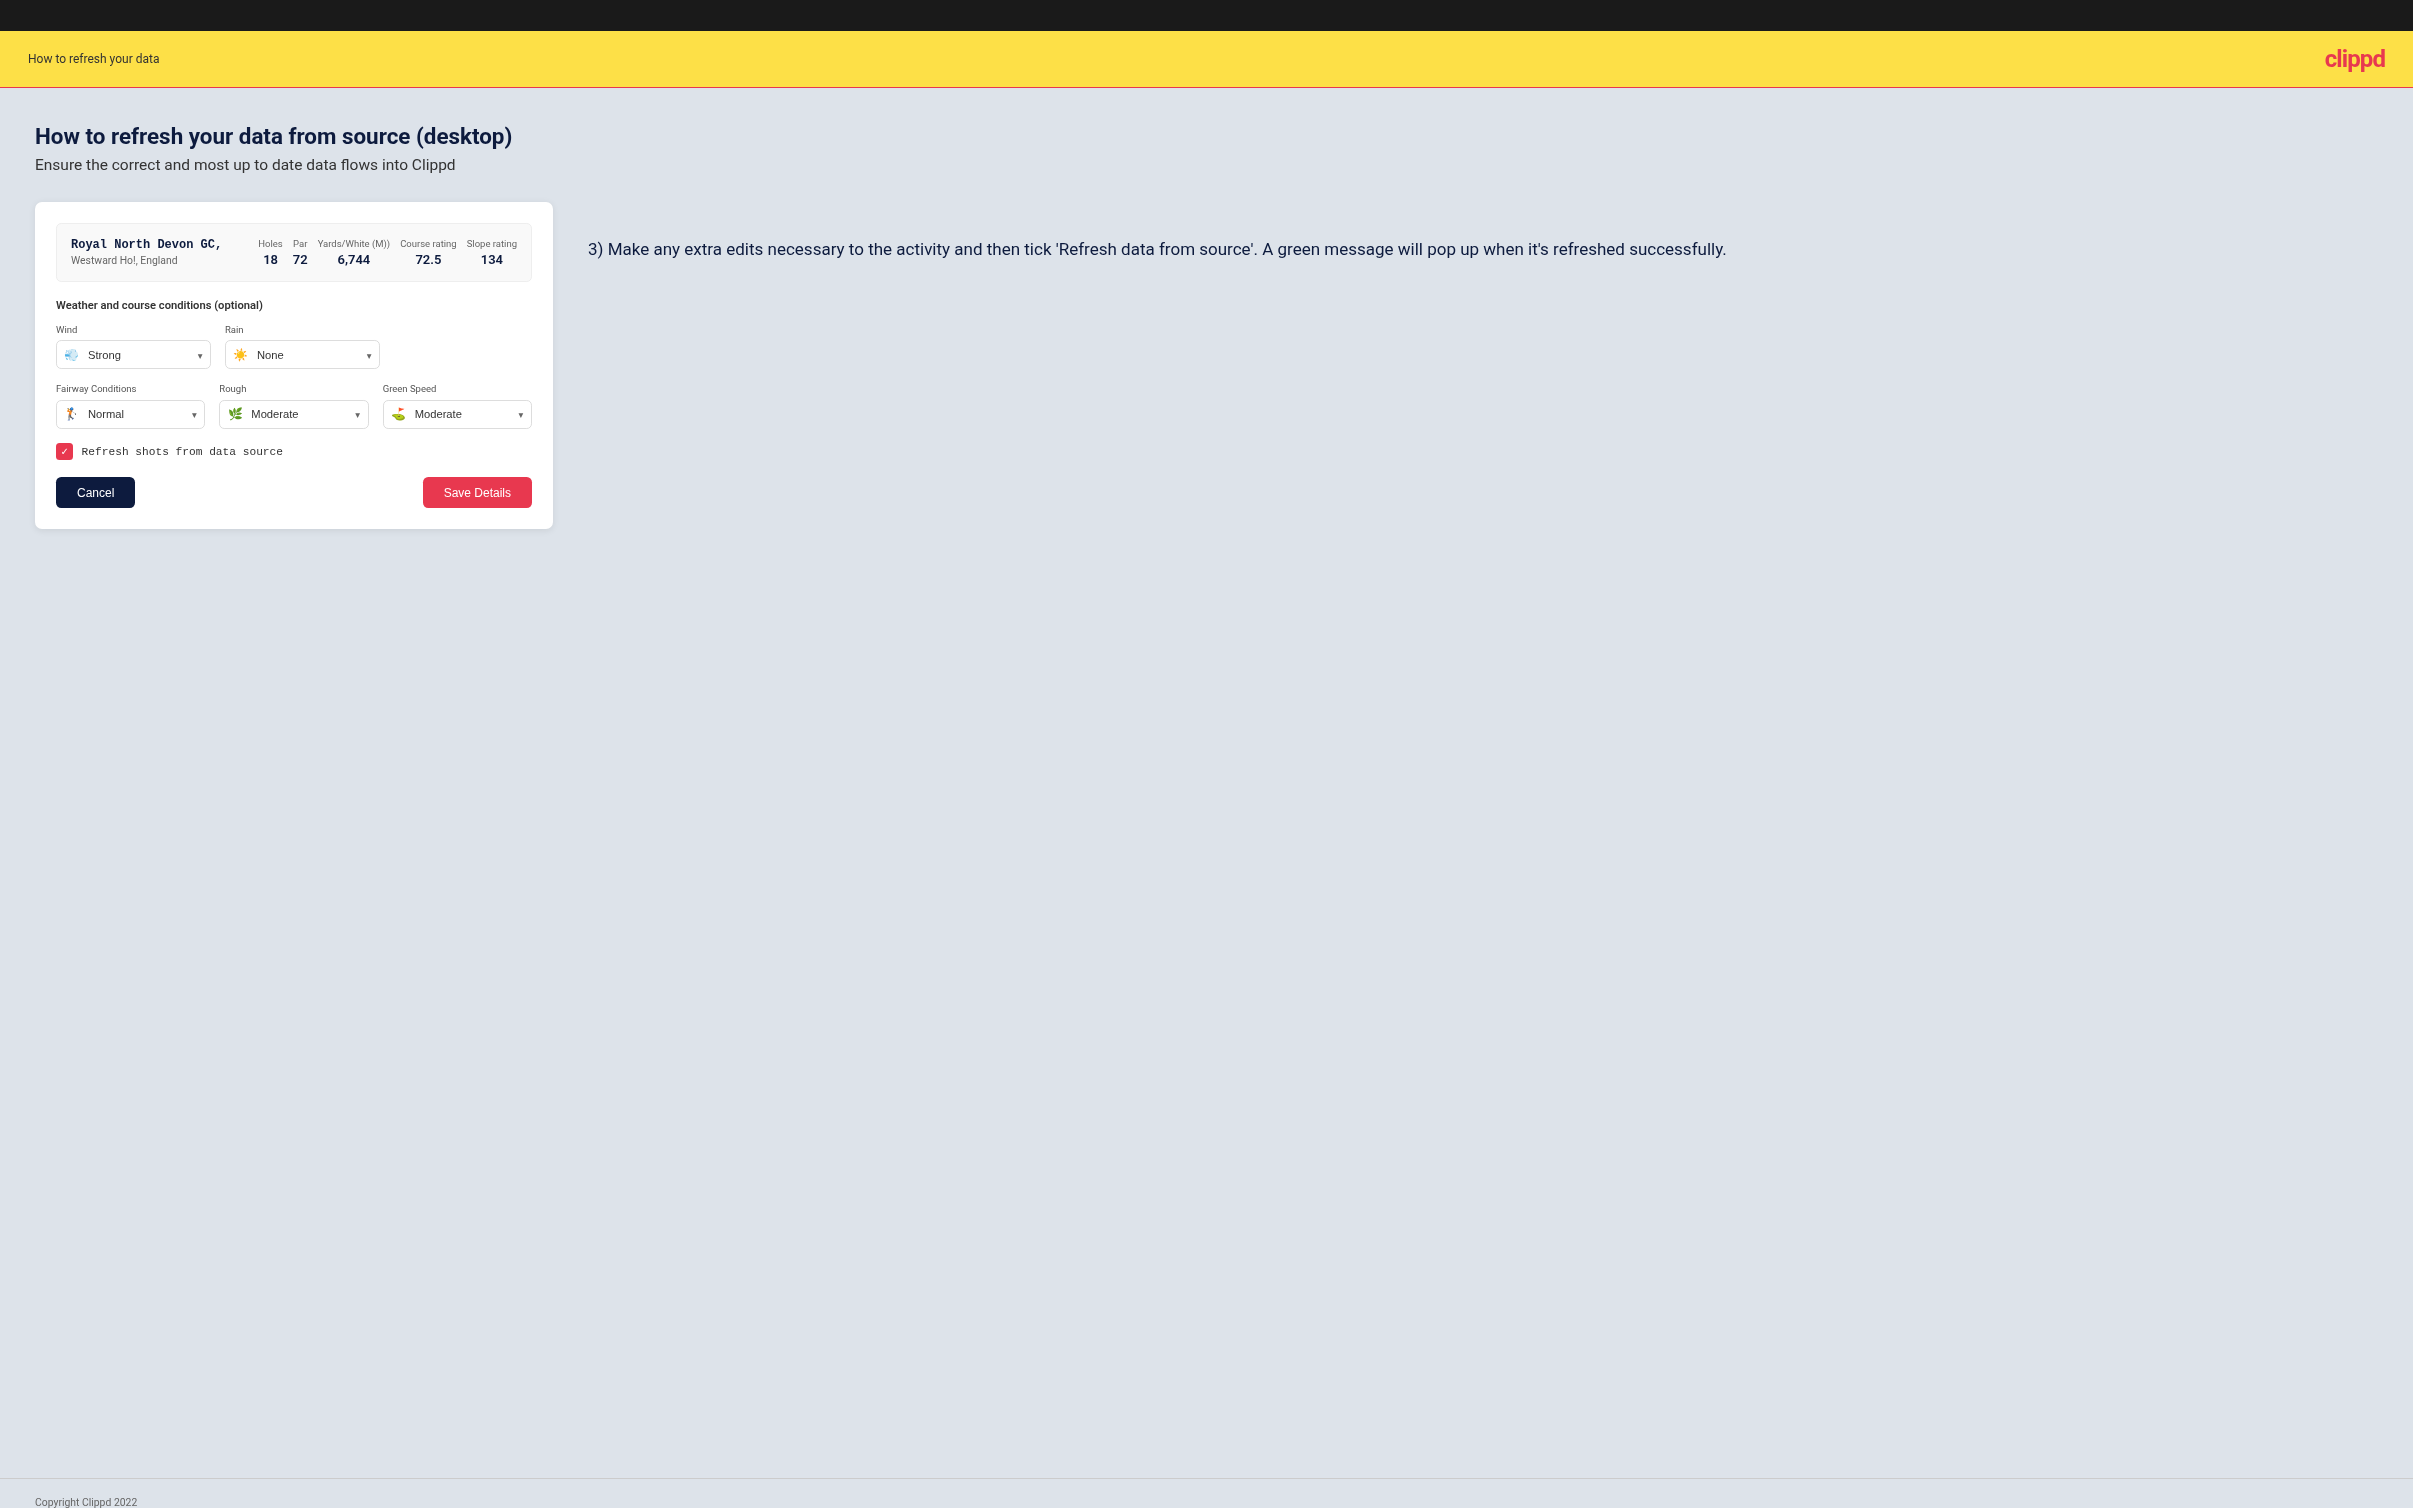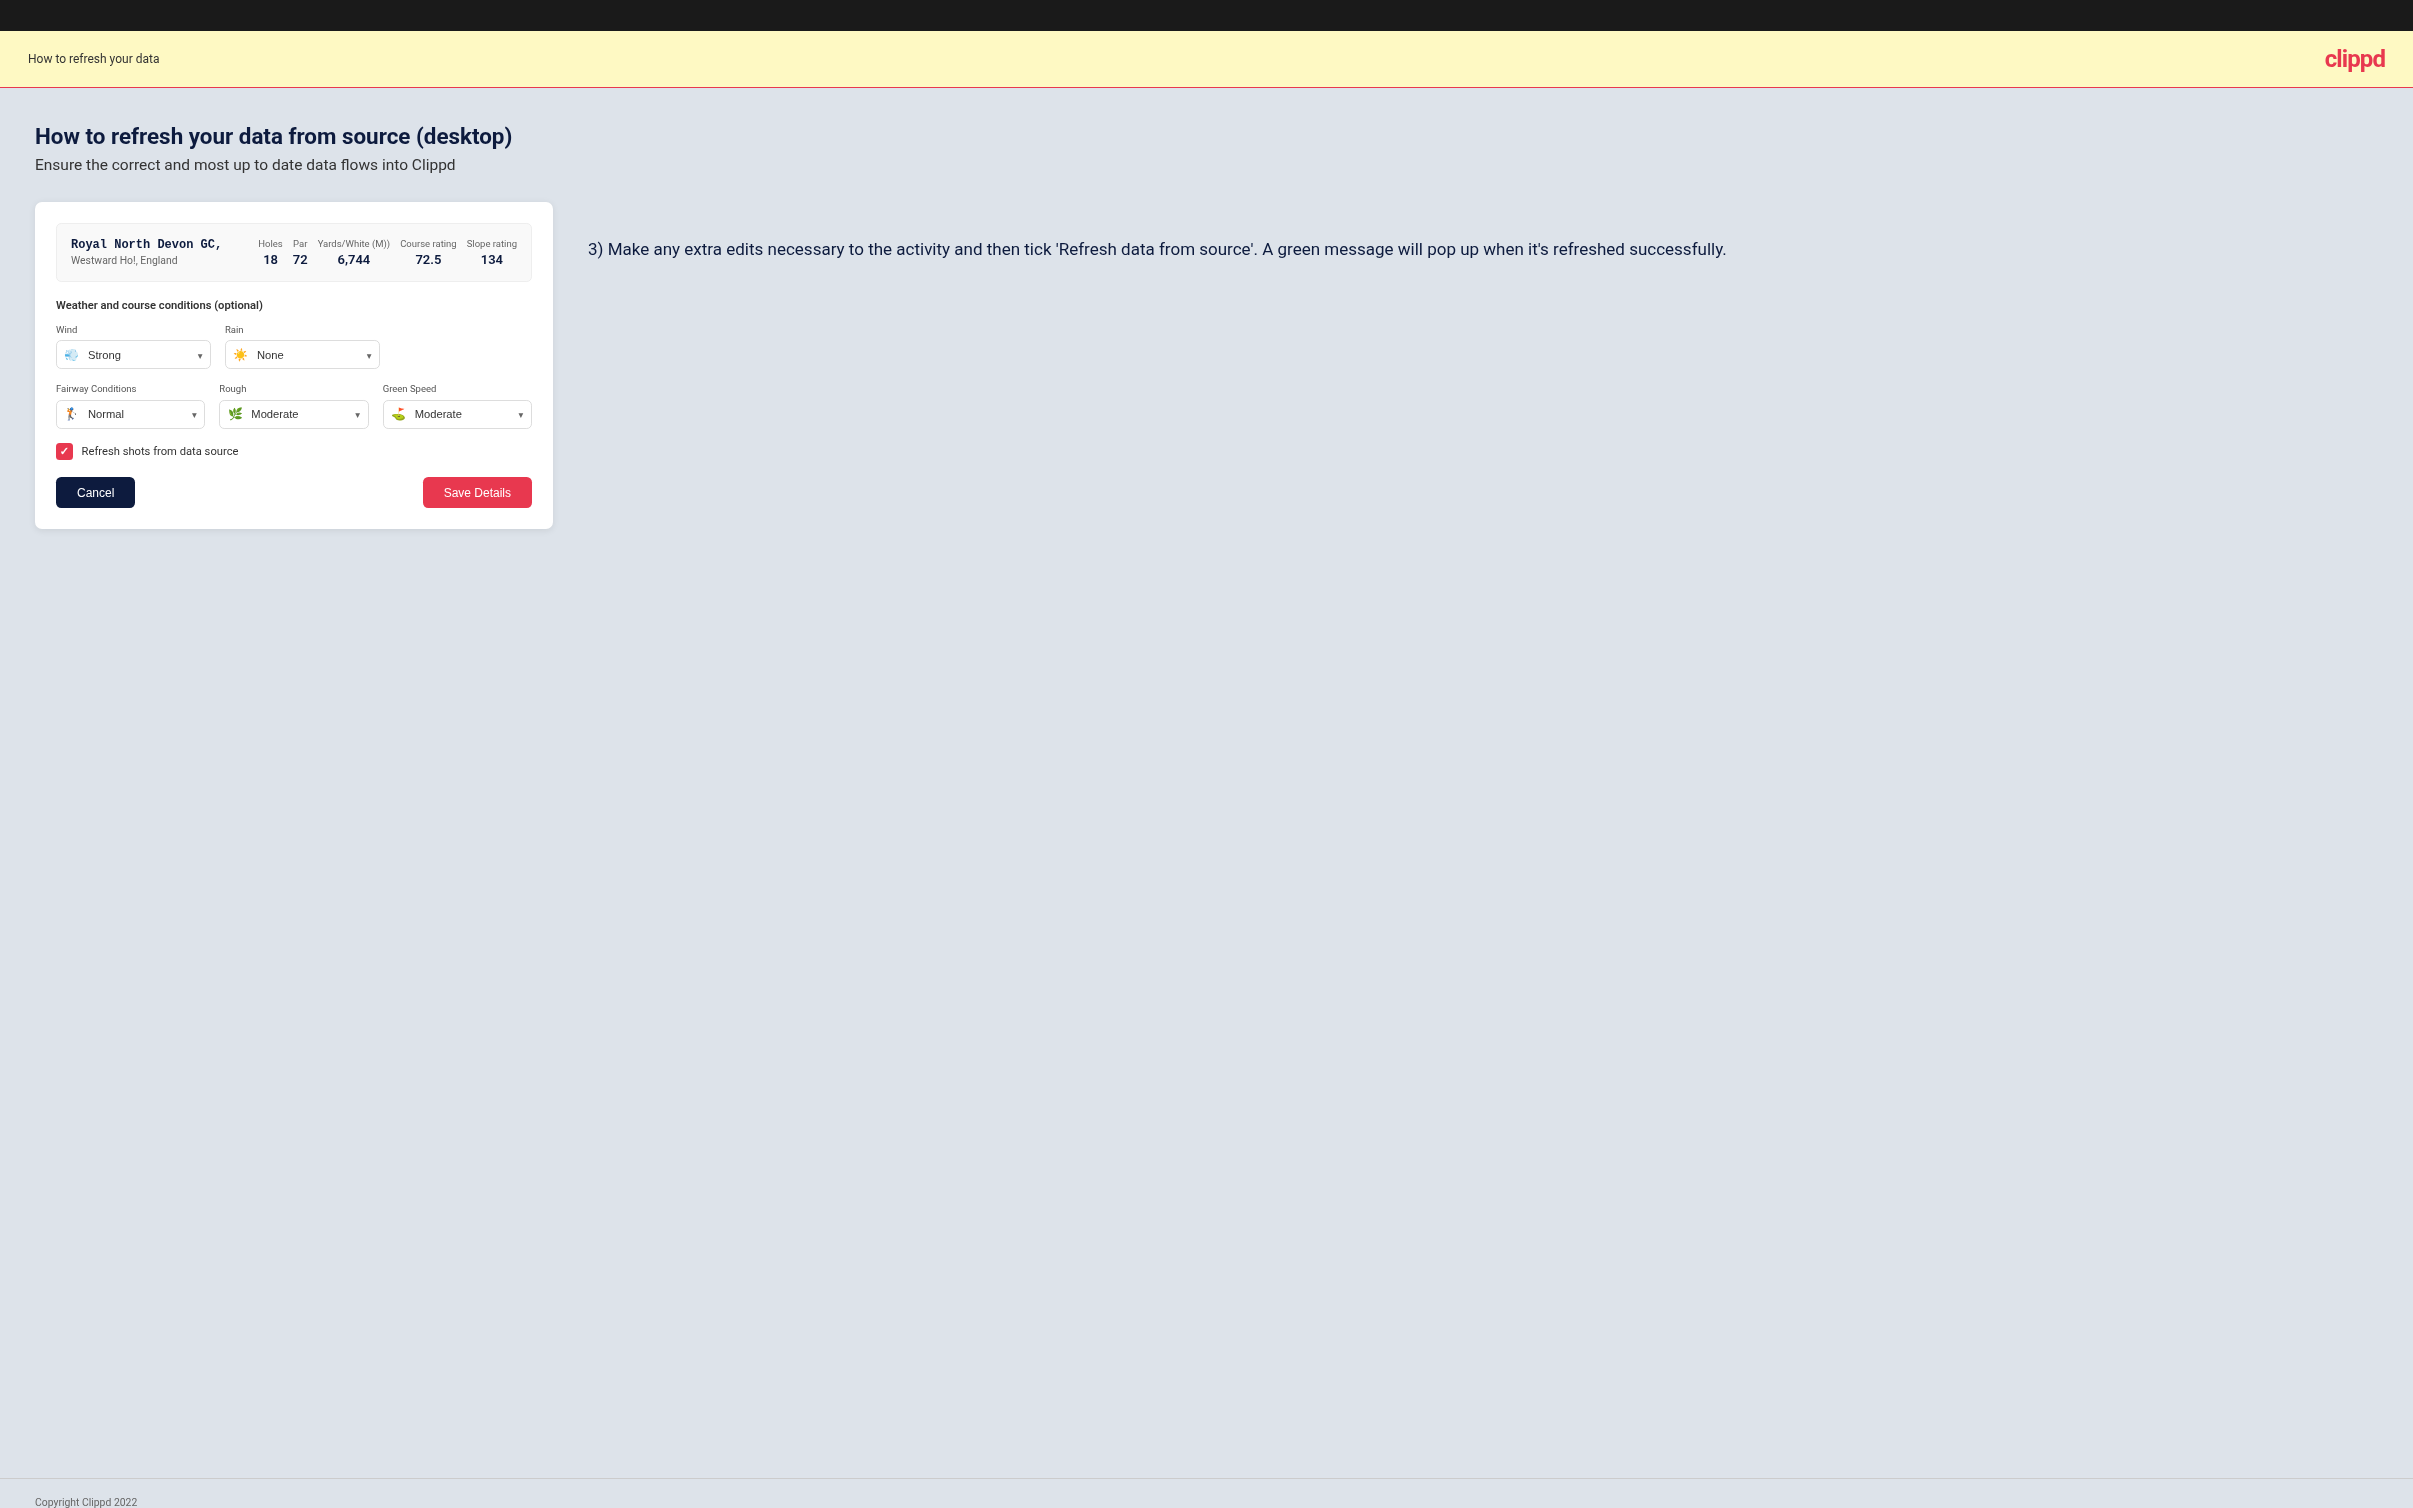--- a/index.html
+++ b/index.html
@@ -6,21 +6,21 @@
     body {
       font-family: -apple-system, BlinkMacSystemFont, 'Segoe UI', Roboto, sans-serif;
       background: #1a1a1a;
       min-height: 100vh;
     }
     .top-bar {
       background: #1a1a1a;
       height: 31px;
     }
     .header {
-      background: #fef9c3;
+      background: #fde047;
       padding: 14px 28px;
       display: flex;
       align-items: center;
       justify-content: space-between;
       border-bottom: 1.7px solid #e8384f;
     }
     .header-title {
       font-size: 12px;
       color: #333;
       font-weight: 400;
@@ -214,20 +214,21 @@
       transform: translateY(-50%);
       font-size: 12px;
       pointer-events: none;
     }
     .checkbox-row {
       display: flex;
       align-items: center;
       gap: 8.6px;
       margin-bottom: 17px;
       margin-top: 7px;
+      font-family: Liberation Mono, monospace;
     }
     .checkbox-checked {
       width: 17px;
       height: 17px;
       background: #e8384f;
       border-radius: 3.5px;
       display: flex;
       align-items: center;
       justify-content: center;
       flex-shrink: 0;

